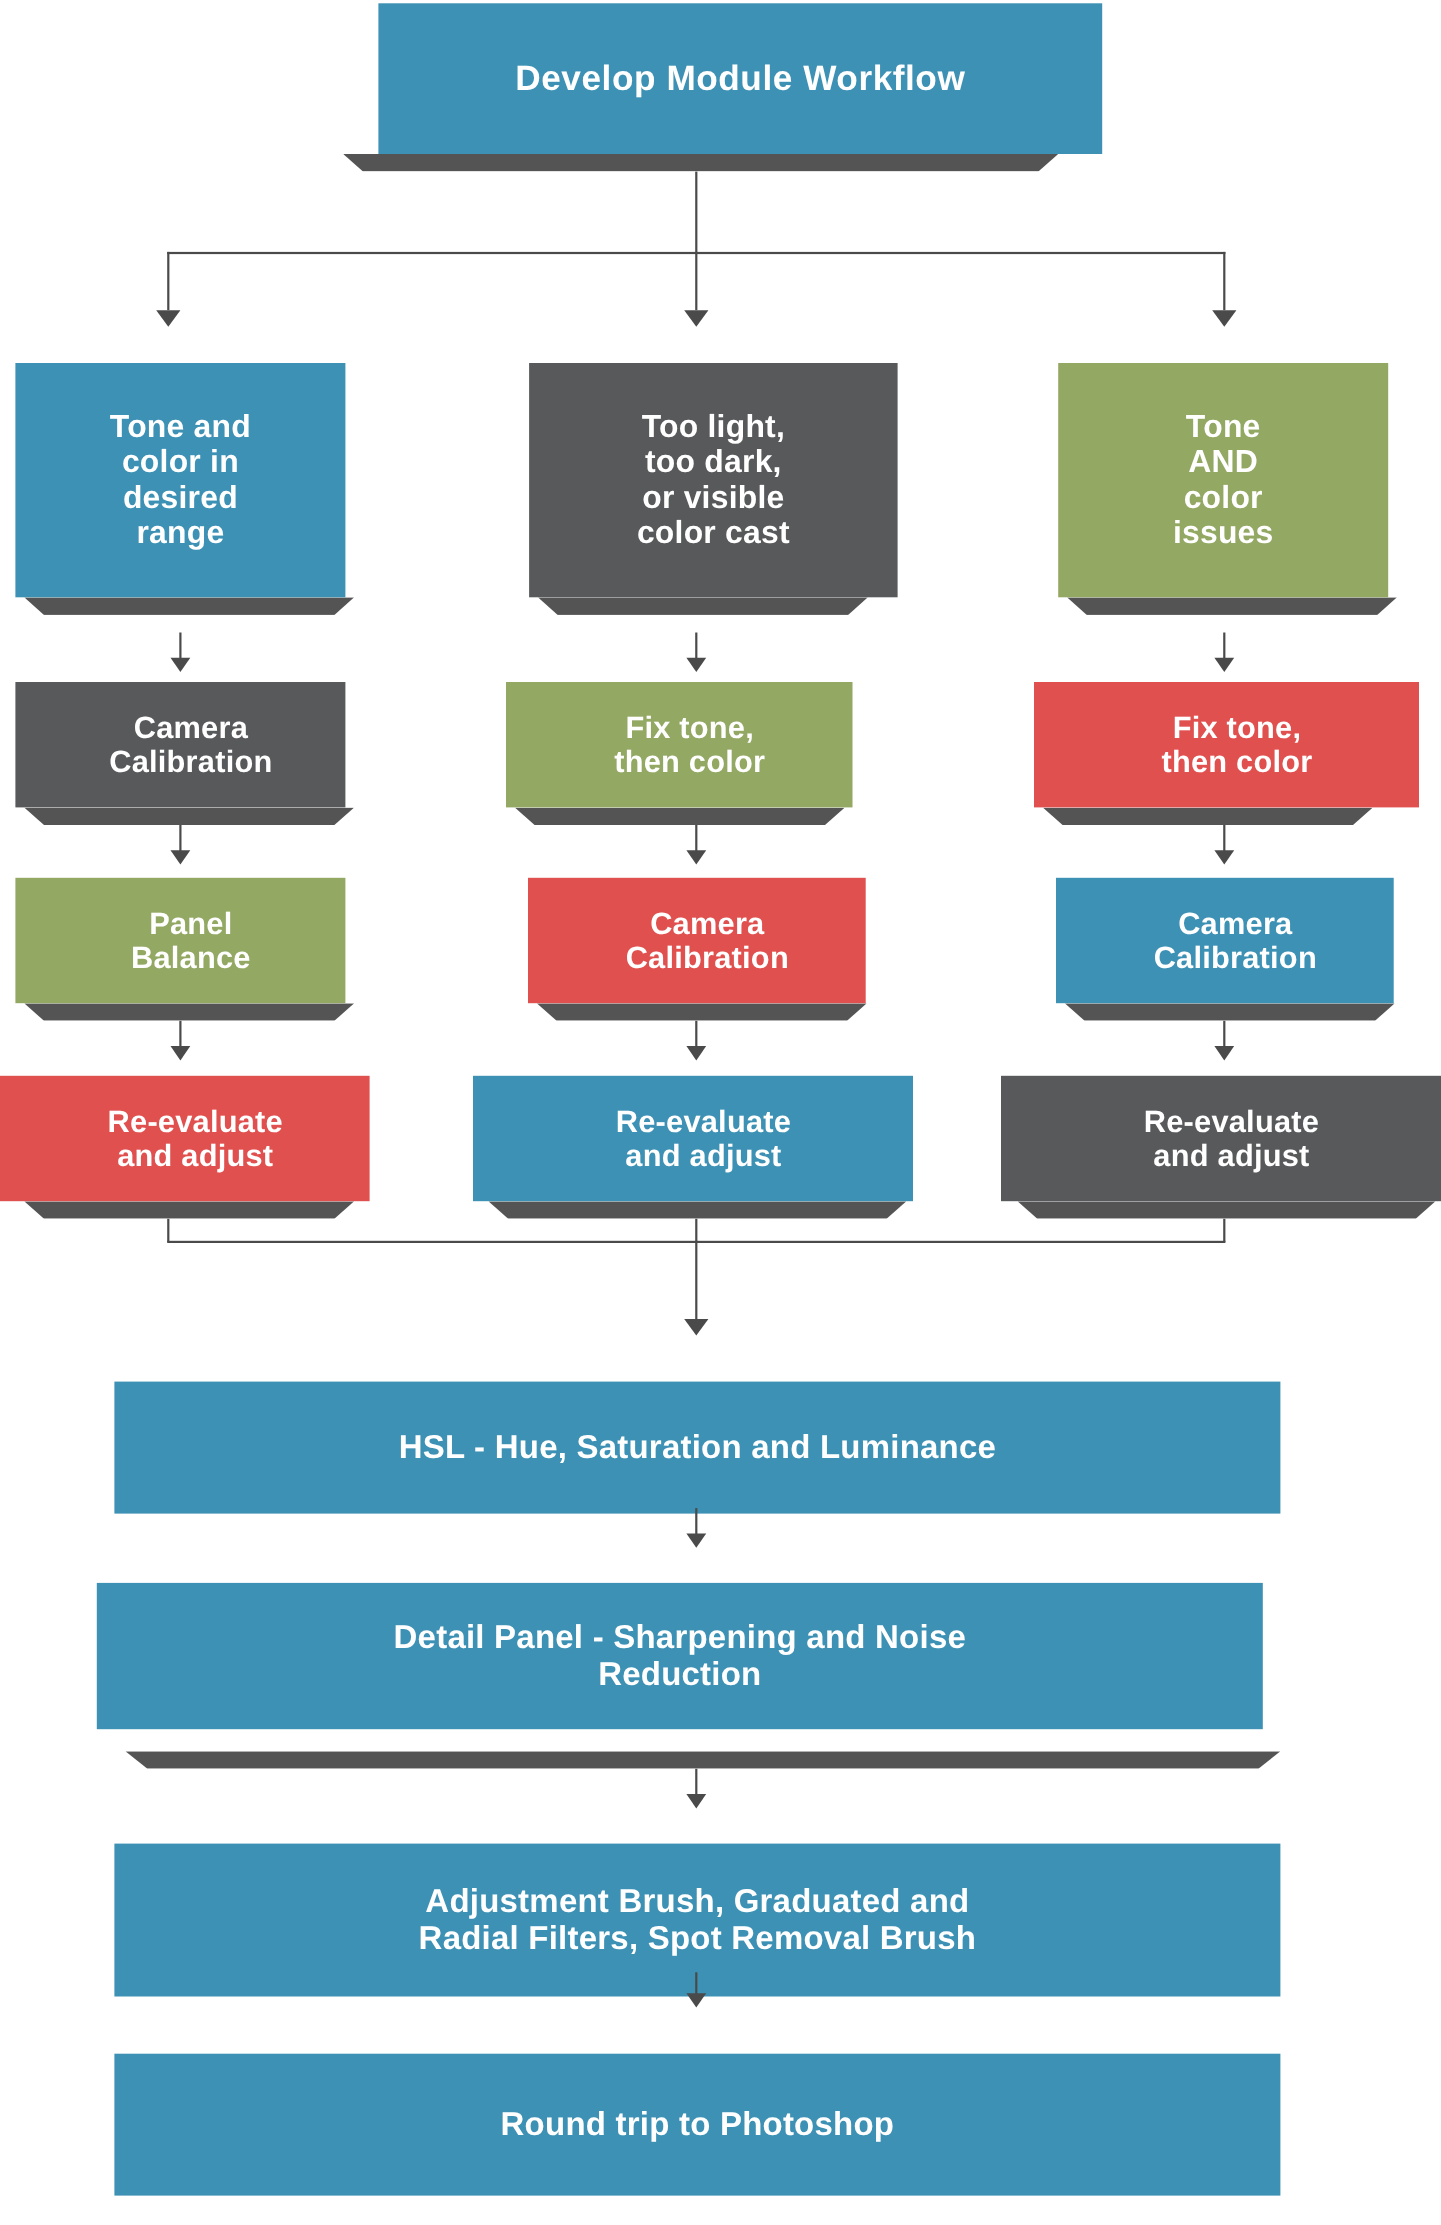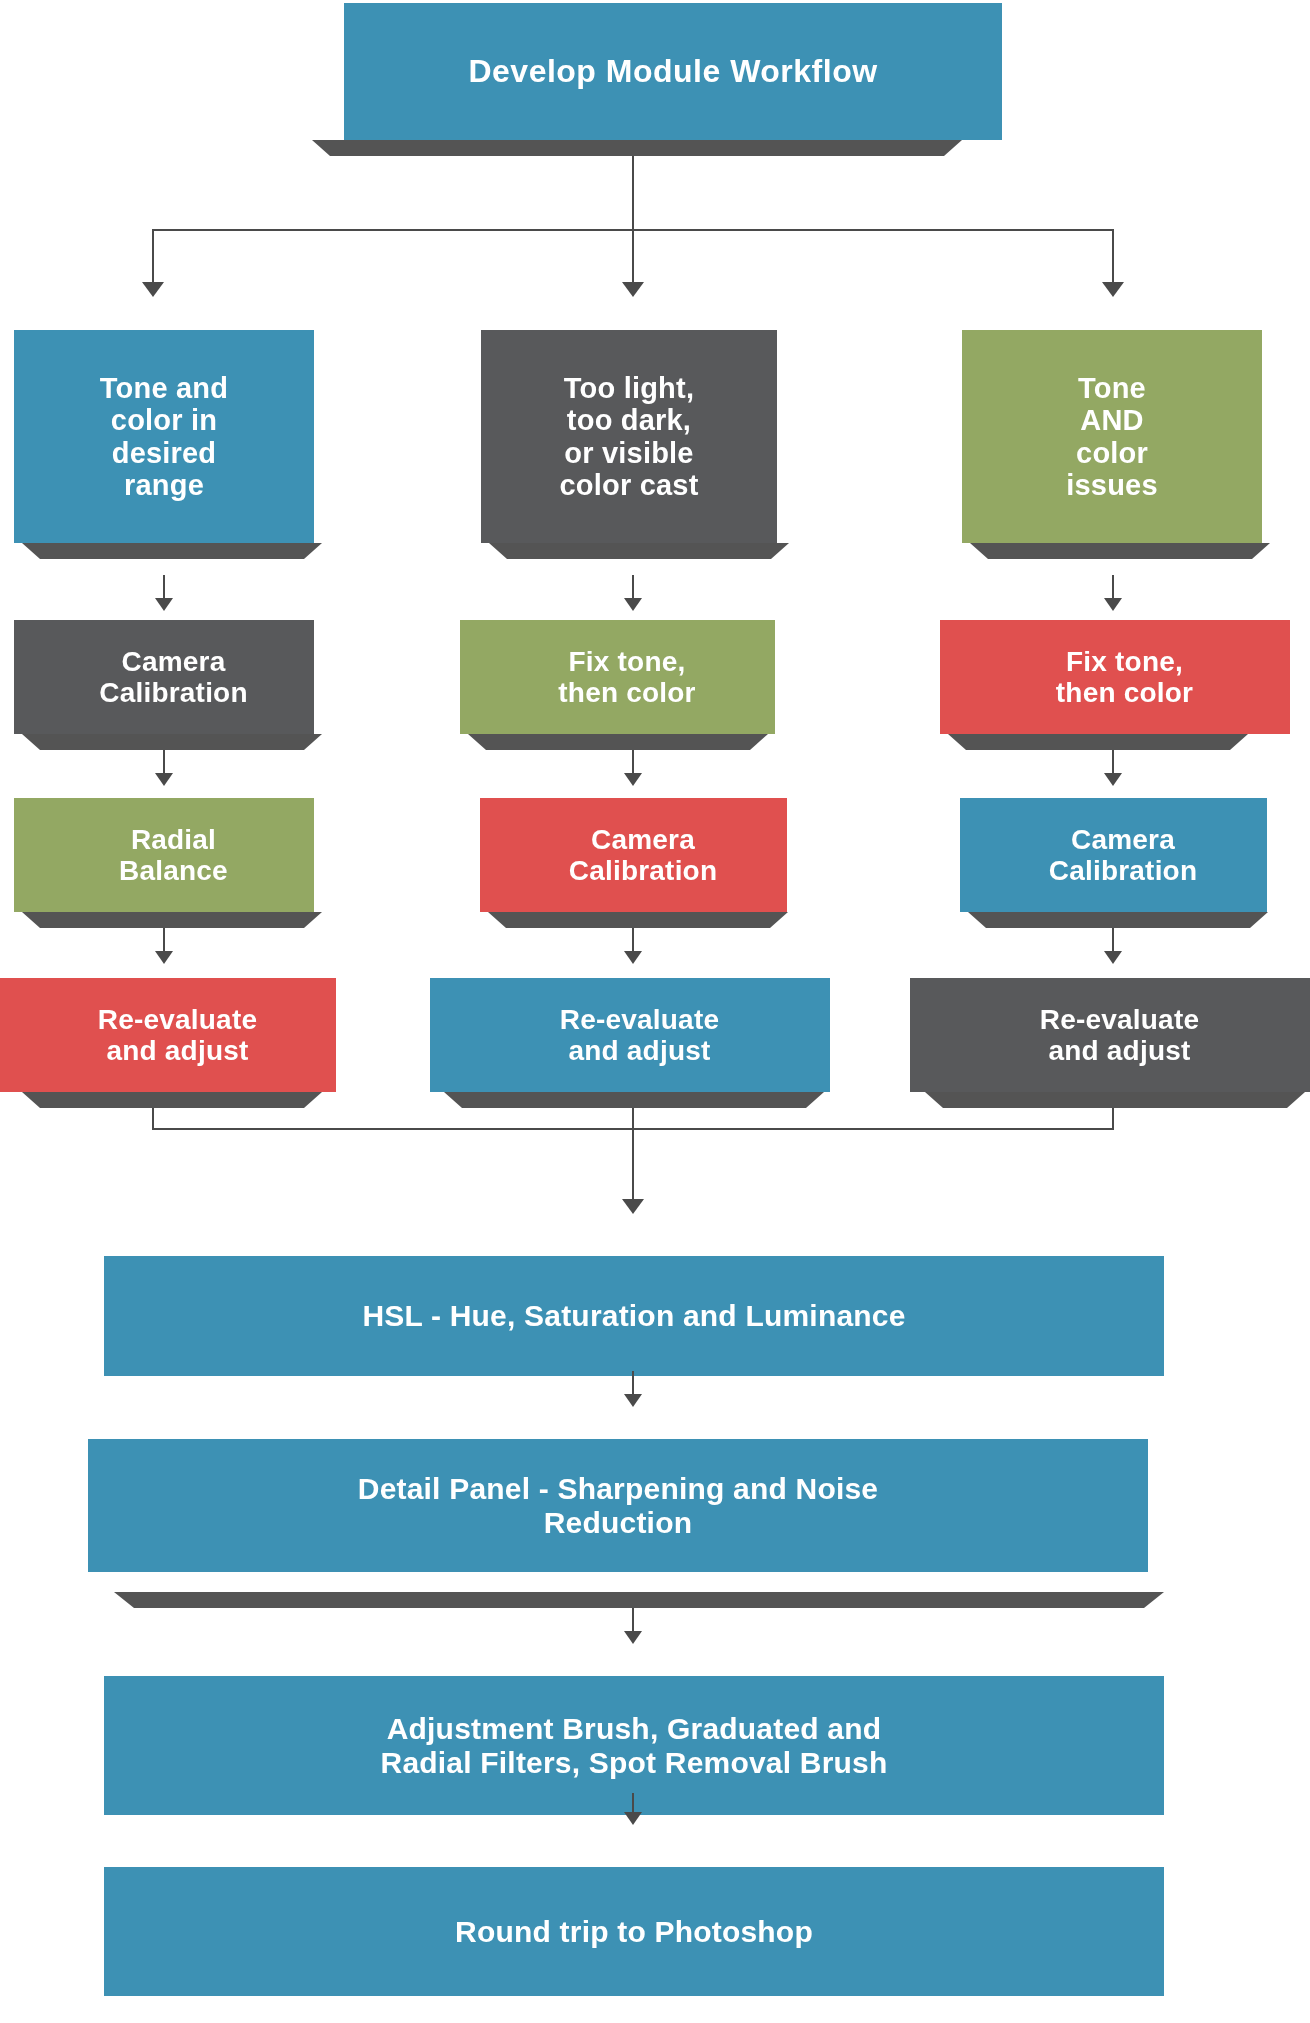--- a/index.html
+++ b/index.html
@@ -113,34 +113,34 @@
   <div class="shadow" style="left:22px; top:734px; width:300px; height:16px; clip-path: polygon(0 0, 100% 0, calc(100% - 18px) 100%, 18px 100%);"></div>
   <div class="node gray small-node" style="left:14px; top:620px; width:300px; height:114px;">
     <span class="lbl">Camera
 Calibration</span>
   </div>
   <div class="vline" style="left:163px; top:750px; height:24px;"></div>
   <div class="arrow small" style="left:155px; top:773px;"></div>
 
   <div class="shadow" style="left:22px; top:912px; width:300px; height:16px; clip-path: polygon(0 0, 100% 0, calc(100% - 18px) 100%, 18px 100%);"></div>
   <div class="node green small-node" style="left:14px; top:798px; width:300px; height:114px;">
-    <span class="lbl">Radial
+    <span class="lbl">Panel
 Balance</span>
   </div>
   <div class="vline" style="left:163px; top:928px; height:24px;"></div>
   <div class="arrow small" style="left:155px; top:951px;"></div>
 
   <div class="shadow" style="left:22px; top:1092px; width:300px; height:16px; clip-path: polygon(0 0, 100% 0, calc(100% - 18px) 100%, 18px 100%);"></div>
   <div class="node red small-node" style="left:0px; top:978px; width:336px; height:114px;">
     <span class="lbl">Re-evaluate
 and adjust</span>
   </div>
 
   <div class="shadow" style="left:489px; top:543px; width:300px; height:16px; clip-path: polygon(0 0, 100% 0, calc(100% - 18px) 100%, 18px 100%);"></div>
-  <div class="node gray col-head" style="left:481px; top:330px; width:296px; height:213px;">
+  <div class="node gray col-head" style="left:481px; top:330px; width:335px; height:213px;">
     <span class="lbl">Too light,
 too dark,
 or visible
 color cast</span>
   </div>
   <div class="vline" style="left:632px; top:575px; height:24px;"></div>
   <div class="arrow small" style="left:624px; top:598px;"></div>
 
   <div class="shadow" style="left:468px; top:734px; width:300px; height:16px; clip-path: polygon(0 0, 100% 0, calc(100% - 18px) 100%, 18px 100%);"></div>
   <div class="node green small-node" style="left:460px; top:620px; width:315px; height:114px;">

